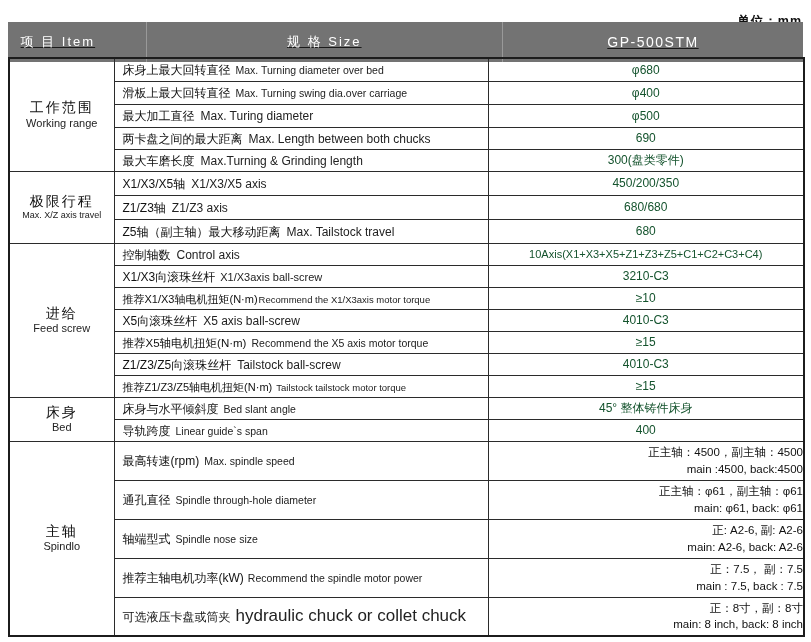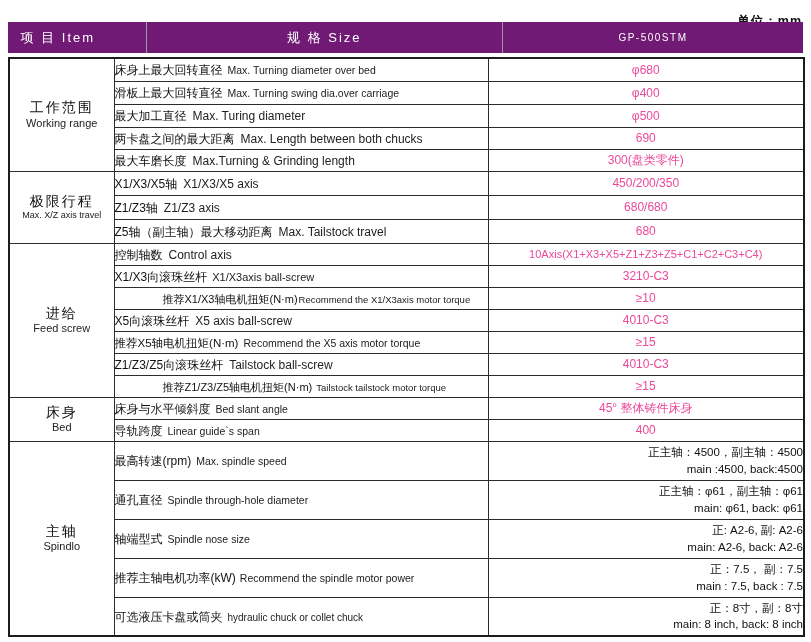--- a/index.html
+++ b/index.html
@@ -10,44 +10,44 @@
     font-family:"Liberation Sans","DejaVu Sans",sans-serif;
     color:#1a1a1a;
     overflow:hidden;
   }
   .unit-label{
     position:absolute;top:13px;right:9px;
     font-size:12.5px;font-weight:bold;letter-spacing:1px;color:#111;
   }
   
   .hdr{
-    position:absolute;top:22px;left:8px;width:795px;height:31px;
-    background:#701a75;display:flex;align-items:center;
+    position:absolute;top:22px;left:8px;width:795px;height:40px;
+    background:#737373;display:flex;align-items:center;text-decoration:underline;
   }
   .hdr-cell{color:#fff;text-align:center;font-size:13px;letter-spacing:2px;}
   .hdr-item{width:105px;}
   .hdr-size{width:374px;border-left:1px solid #999;border-right:1px solid #999;height:100%;display:flex;align-items:center;justify-content:center;margin-left:38px;}
-  .hdr-model{width:316px;letter-spacing:1.5px;font-size:10px;}
+  .hdr-model{width:316px;letter-spacing:1.5px;font-size:14px;}
   
   table.spec{
     position:absolute;top:57px;left:8px;width:795px;
     border-collapse:collapse;table-layout:fixed;
     border:2px solid #1c1c1c;
   }
   td{border:1px solid #2b2b2b;padding:0;vertical-align:middle;overflow:hidden;white-space:nowrap;}
   td.cat{text-align:center;vertical-align:middle;white-space:normal;}
   .cat-zh{font-size:14px;letter-spacing:2px;color:#111;line-height:1.25;}
   .cat-en{font-size:11px;color:#222;line-height:1.2;}
-  td.spec-cell{}
+  td.spec-cell{padding-left:8px;}
   .zh{font-size:12px;color:#111;}
   .en{font-size:10.5px;color:#222;margin-left:5px;}
   .en-lg .en{font-size:12px;margin-left:6px;}
-  .sm .zh{font-size:11px;margin-left:48px;}
+  .sm .zh{font-size:11px;}
   .sm .en{font-size:9.5px;margin-left:1px;}
-  td.val{text-align:center;font-size:12px;color:#ec4899;}
+  td.val{text-align:center;font-size:12px;color:#14532d;}
   td.val.sm-val{font-size:11px;}
   td.val2{text-align:right;font-size:11.5px;line-height:1.45;color:#111;}
   tr.h23{height:23px;} tr.h22{height:22px;} tr.h24{height:24px;} tr.h39{height:39px;}
 </style>
 </head>
 <body>
 
 <div class="page">
 
   <div class="unit-label">单位：mm</div>
@@ -180,21 +180,21 @@
       </td>
     </tr>
     <tr class="h39">
       <td class="spec-cell"><span class="zh">推荐主轴电机功率(kW)</span><span class="en" style="margin-left:4px">Recommend the spindle motor power</span></td>
       <td class="val2">
         <div>正：7.5，  副：7.5</div>
         <div>main : 7.5, back : 7.5</div>
       </td>
     </tr>
     <tr class="h39">
-      <td class="spec-cell"><span class="zh">可选液压卡盘或筒夹</span><span class="en" style="font-size:10px">hydraulic chuck or collet chuck</span></td>
+      <td class="spec-cell"><span class="zh">可选液压卡盘或筒夹</span><span class="en" style="font-size:17px">hydraulic chuck or collet chuck</span></td>
       <td class="val2">
         <div>正：8寸，副：8寸</div>
         <div>main: 8 inch,  back: 8 inch</div>
       </td>
     </tr>
   </tbody>
     </table>
 
 </div>
 

